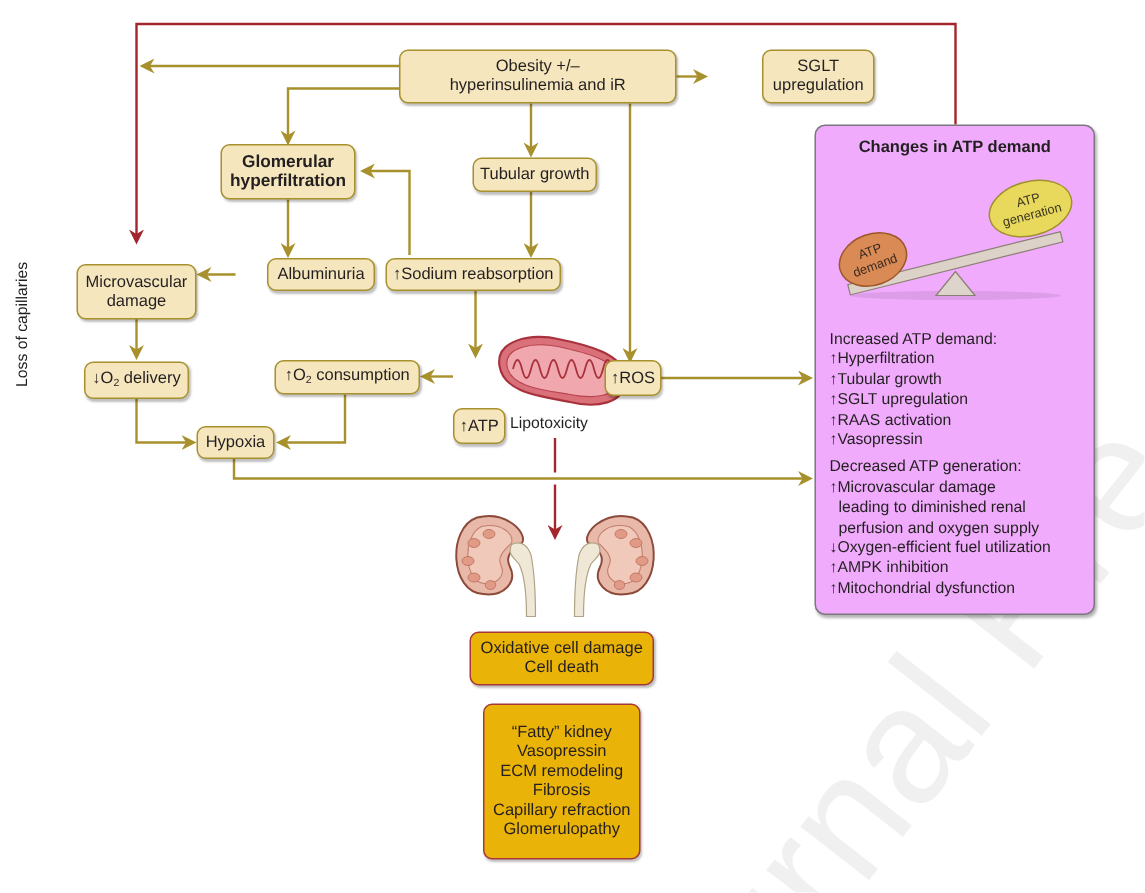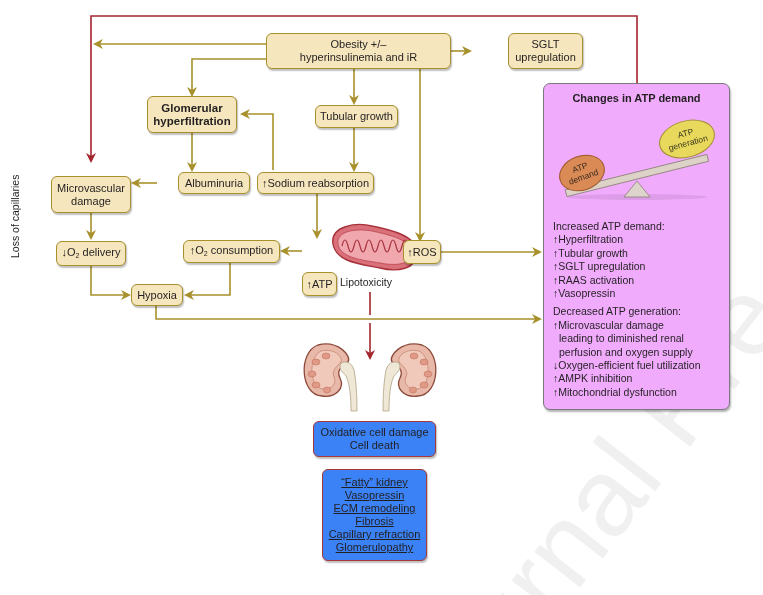--- a/index.html
+++ b/index.html
@@ -6,21 +6,21 @@
   body { width: 763px; height: 595px; position: relative; overflow: hidden;
          font-family: "Liberation Sans", sans-serif; color: #231f20; }
   #stage { position: absolute; left: 0; top: 0; width: 763px; height: 595px; }
   svg.connectors { position: absolute; left: 0; top: 0; width: 763px; height: 595px; }
   .node { position: absolute; box-sizing: border-box; background: #f5e6bd;
           border: 1.3px solid #a8912c; border-radius: 6px;
           box-shadow: 1px 1.5px 1.5px rgba(0,0,0,0.25);
           display: flex; align-items: center; justify-content: center;
           text-align: center; font-size: 11px; line-height: 13px; padding: 1px 4px; }
   .node.bold { font-weight: bold; font-size: 11.5px; }
-  .node.red { background: #3b82f6; border-color: #a83838; }
+  .node.red { background: #eab308; border-color: #a83838; }
   .node .line { display: block; }
   .node sub { font-size: 7px; vertical-align: -2px; }
   .panel { position: absolute; left: 543px; top: 83px; width: 187px; height: 327px;
            box-sizing: border-box; background: #f0abfc; border: 1.3px solid #7c7880;
            border-radius: 7px; box-shadow: 1px 2px 2px rgba(0,0,0,0.3); }
   .panel-title { position: absolute; left: 0; right: 0; top: 8px; text-align: center;
                  font-weight: bold; font-size: 11px; }
   .panel-list { position: absolute; left: 9px; top: 136px; font-size: 10.5px; line-height: 13.4px; }
   .panel-list .hdr { }
   .panel-list .gap { height: 5px; }
@@ -184,21 +184,21 @@
     <span>Hypoxia</span>
   </div>
 
   <div class="node red" style="left:313px;top:421px;width:123px;height:36px;">
     <div>
       <span class="line">Oxidative cell damage</span>
       <span class="line">Cell death</span>
     </div>
   </div>
 
-  <div class="node red" style="left:322px;top:469px;width:105px;height:92px;text-decoration:underline;">
+  <div class="node red" style="left:322px;top:469px;width:105px;height:104px;">
     <div>
       <span class="line">“Fatty” kidney</span>
       <span class="line">Vasopressin</span>
       <span class="line">ECM remodeling</span>
       <span class="line">Fibrosis</span>
       <span class="line">Capillary refraction</span>
       <span class="line">Glomerulopathy</span>
     </div>
   </div>
 

